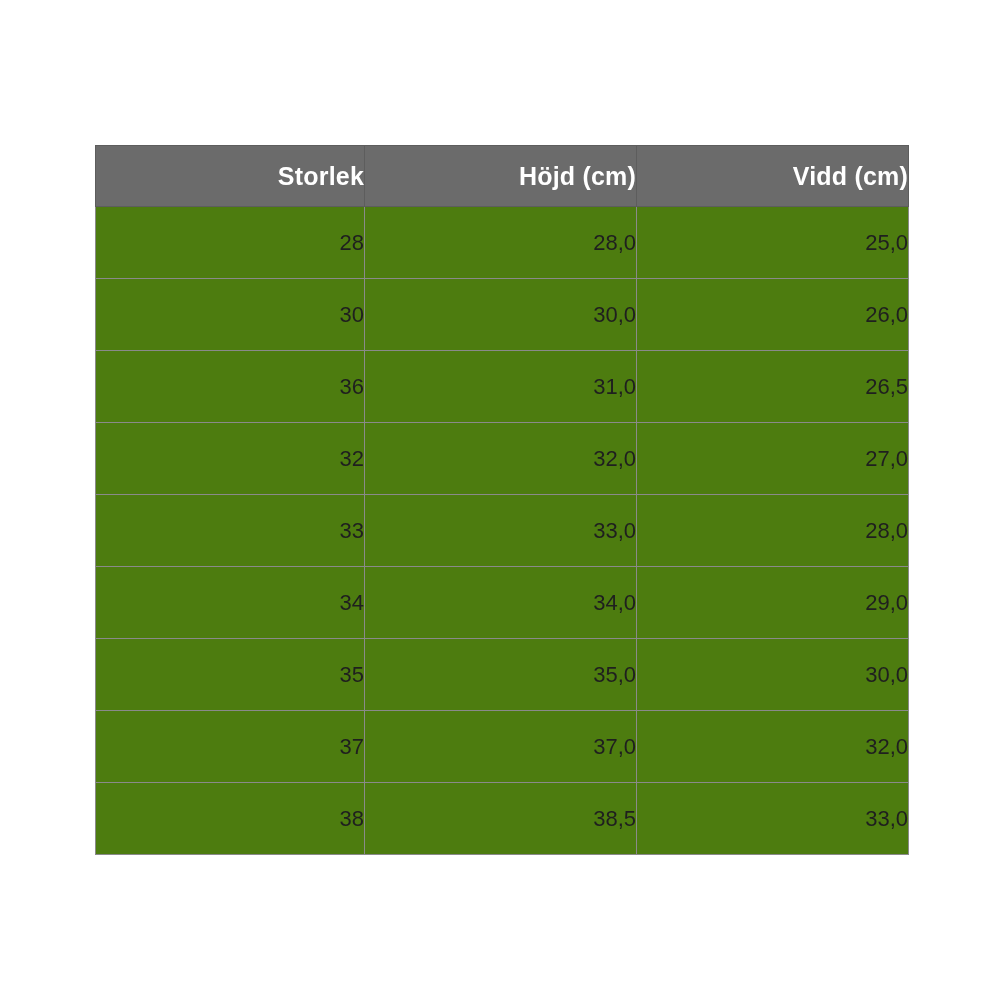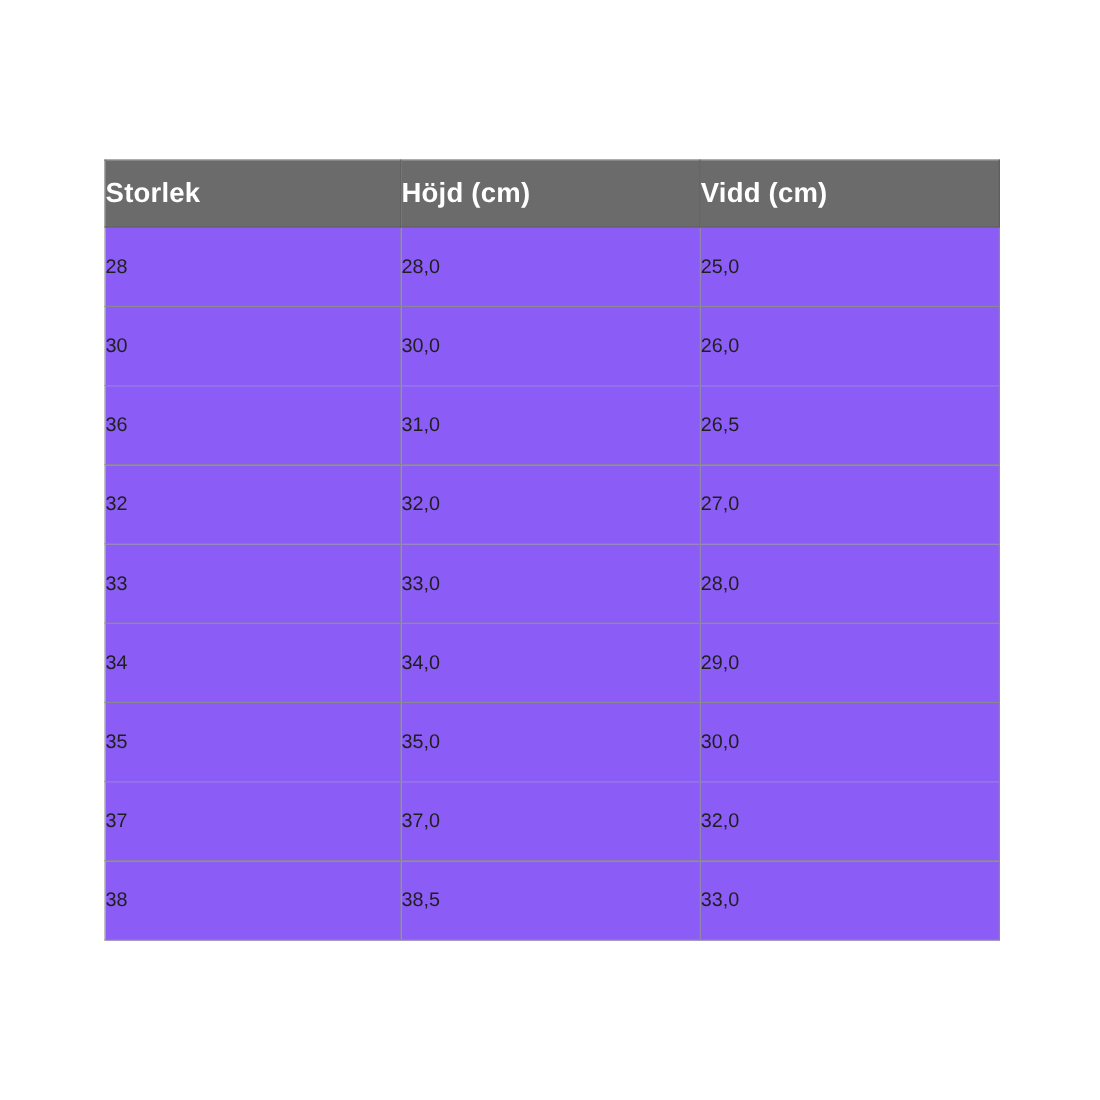--- a/index.html
+++ b/index.html
@@ -26,42 +26,42 @@
   table.size-table {
     width: 813px;
     height: 710px;
     border-collapse: collapse;
     table-layout: fixed;
   }
 
   table.size-table th,
   table.size-table td {
     border: 1px solid #8a8a8a;
-    text-align: left;
+    text-align: right;
     vertical-align: middle;
     padding: 0;
   }
 
   table.size-table thead th {
     background: #6b6b6b;
     color: #ffffff;
     font-weight: bold;
     font-size: 25px;
     letter-spacing: 0.2px;
     height: 60px;
     border-color: #5d5d5d;
     font-stretch: condensed;
   }
 
   table.size-table tbody td {
     color: #1f1f1f;
-    font-size: 18px;
+    font-size: 22px;
     font-weight: 400;
     height: 59px;
-    background: #8b5cf6;
+    background: #4d7c0f;
   }
 
   col.col-storlek { width: 269px; }
   col.col-hojd    { width: 272px; }
   col.col-vidd    { width: 272px; }
 </style>
 </head>
 <body>
 
 <div id="size-table-wrapper">

